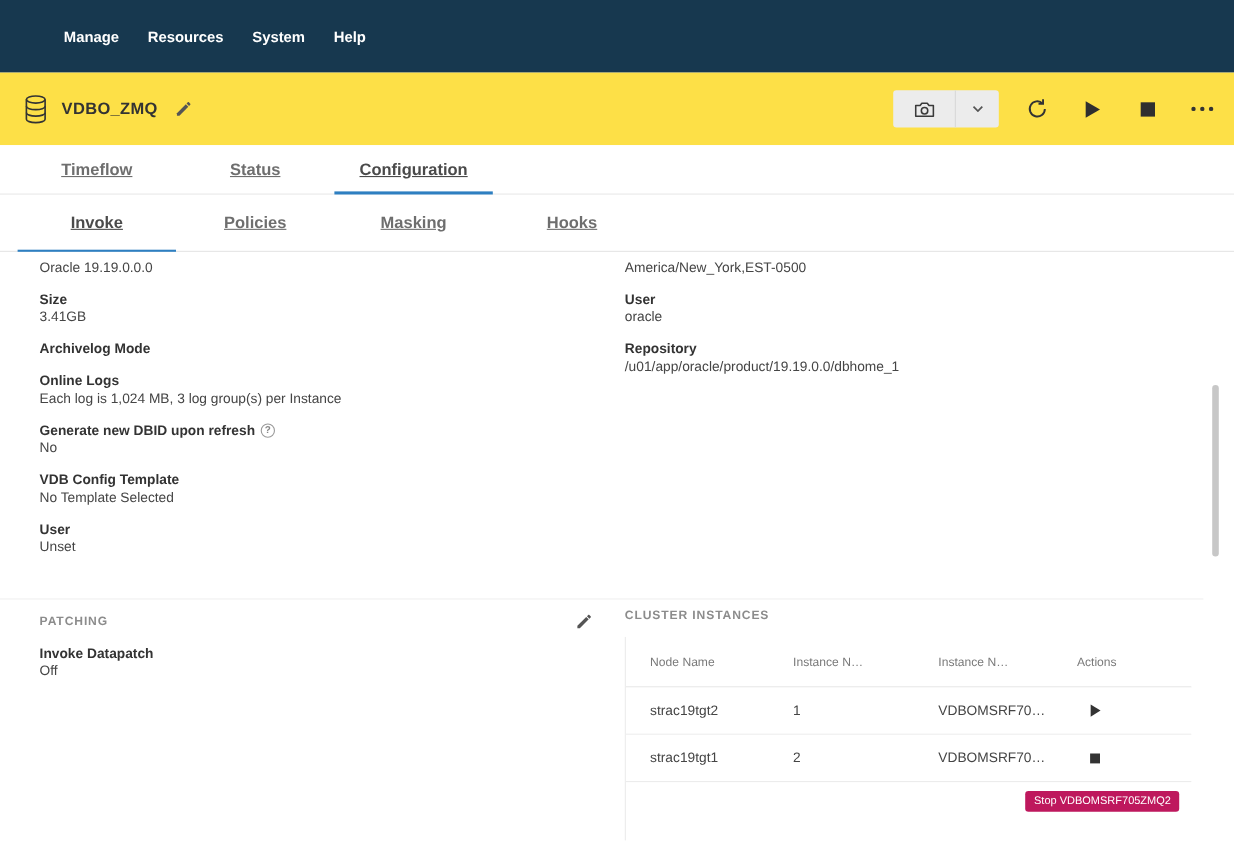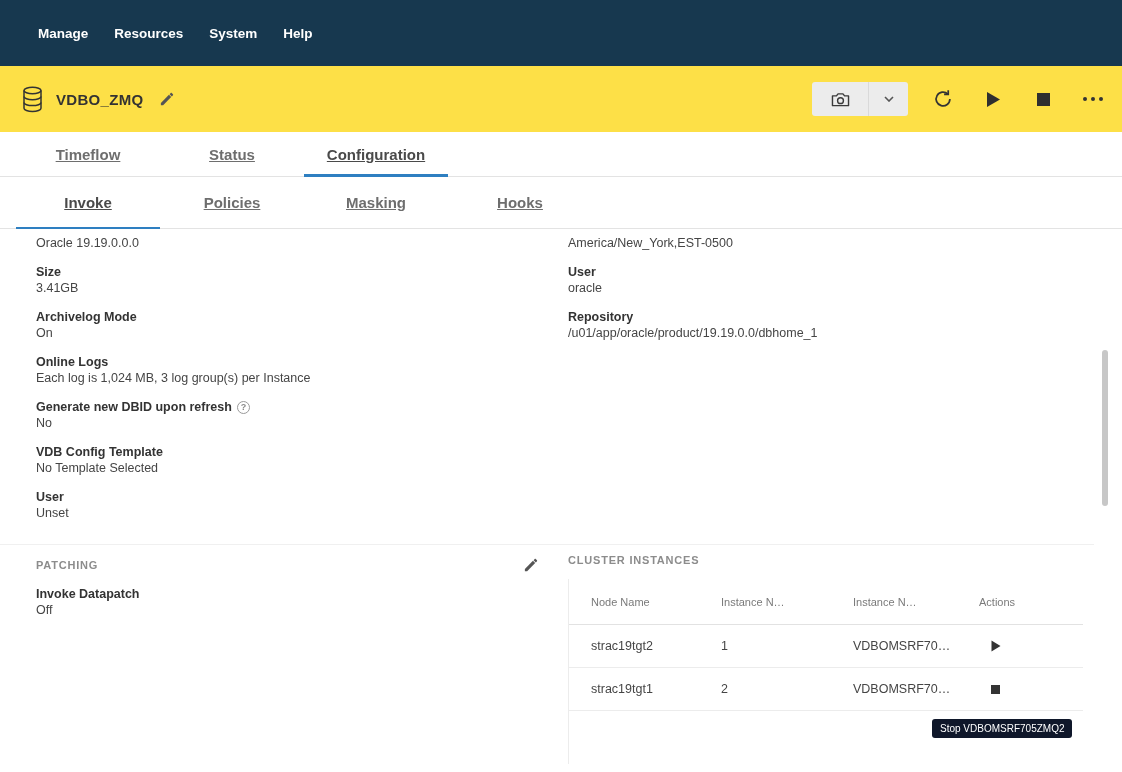--- a/index.html
+++ b/index.html
@@ -3,21 +3,21 @@
 <meta charset="utf-8">
 <style>
   * { margin:0; padding:0; box-sizing:border-box; }
   html,body { width:1122px; height:772px; }
   body {
     font-family:"Liberation Sans", sans-serif;
     background:#ffffff; color:#333; position:relative; overflow:hidden;
   }
 
   
-  .navbar { height:66px; background:#17384f; display:flex; align-items:center; gap:26px; padding:0 38px;text-align:center; }
+  .navbar { height:66px; background:#17384f; display:flex; align-items:center; gap:26px; padding:0 58px;text-align:center; }
   .nav-item { color:#ffffff; font-size:13.5px; font-weight:bold; cursor:pointer; }
 
   
   .page-header { height:66px; background:#fde047; display:flex; align-items:center; padding:0 12px 0 20px; }
   .title-group { display:flex; align-items:center; gap:12px; }
   .page-title { font-size:15px; font-weight:bold; color:#333; letter-spacing:.3px; }
   .icon-btn { width:30px; height:30px; display:flex; align-items:center; justify-content:center; cursor:pointer; }
   .header-actions { margin-left:auto; display:flex; align-items:center; gap:20px; padding-right:2px; }
   .camera-split { display:flex; align-items:stretch; height:34px; background:#ececec; border-radius:3px; overflow:hidden; cursor:pointer; }
   .camera-main { width:56px; display:flex; align-items:center; justify-content:center; }
@@ -58,21 +58,21 @@
   .cluster-table { margin-top:13px; border-left:1px solid #ececec; min-height:185px; }
   .trow { display:grid; grid-template-columns:130px 132px 126px 105px; align-items:center; padding-left:22px; }
   .thead { height:46px; border-bottom:1px solid #e2e2e2; }
   .th { font-size:11px; color:#7a7a7a; }
   .tdatarow { height:43px; border-bottom:1px solid #ececec; background:#fff; }
   .td { font-size:12.5px; color:#454545; }
   .row-action { margin-left:12px; display:inline-flex; align-items:center; cursor:pointer; }
   .mini-stop { width:9px; height:9px; background:#333; }
 
   
-  .tooltip { position:absolute; left:932px; top:719px; background:#0f172a; color:#fff; font-size:10px;
+  .tooltip { position:absolute; left:932px; top:719px; background:#be185d; color:#fff; font-size:10px;
     padding:4px 8px; border-radius:3px; white-space:nowrap; z-index:5; }
 
   
   .scroll-thumb { position:absolute; left:1102px; top:350px; width:6px; height:156px; background:#c7c7c7; border-radius:3px; cursor:pointer; }
 </style>
 </head>
 <body>
 
 <nav class="navbar">
   <span class="nav-item">Manage</span>
@@ -155,21 +155,20 @@
 
   <div class="col-left">
     <div class="bare-value">Oracle 19.19.0.0.0</div>
 
     <div class="field">
       <div class="field-label">Size</div>
       <div class="field-value">3.41GB</div>
     </div>
     <div class="field">
       <div class="field-label">Archivelog Mode</div>
-      <div class="field-value">On</div>
     </div>
     <div class="field">
       <div class="field-label">Online Logs</div>
       <div class="field-value">Each log is 1,024 MB, 3 log group(s) per Instance</div>
     </div>
     <div class="field">
       <div class="field-label"><span>Generate new DBID upon refresh</span><span class="help-icon">?</span></div>
       <div class="field-value">No</div>
     </div>
     <div class="field">

